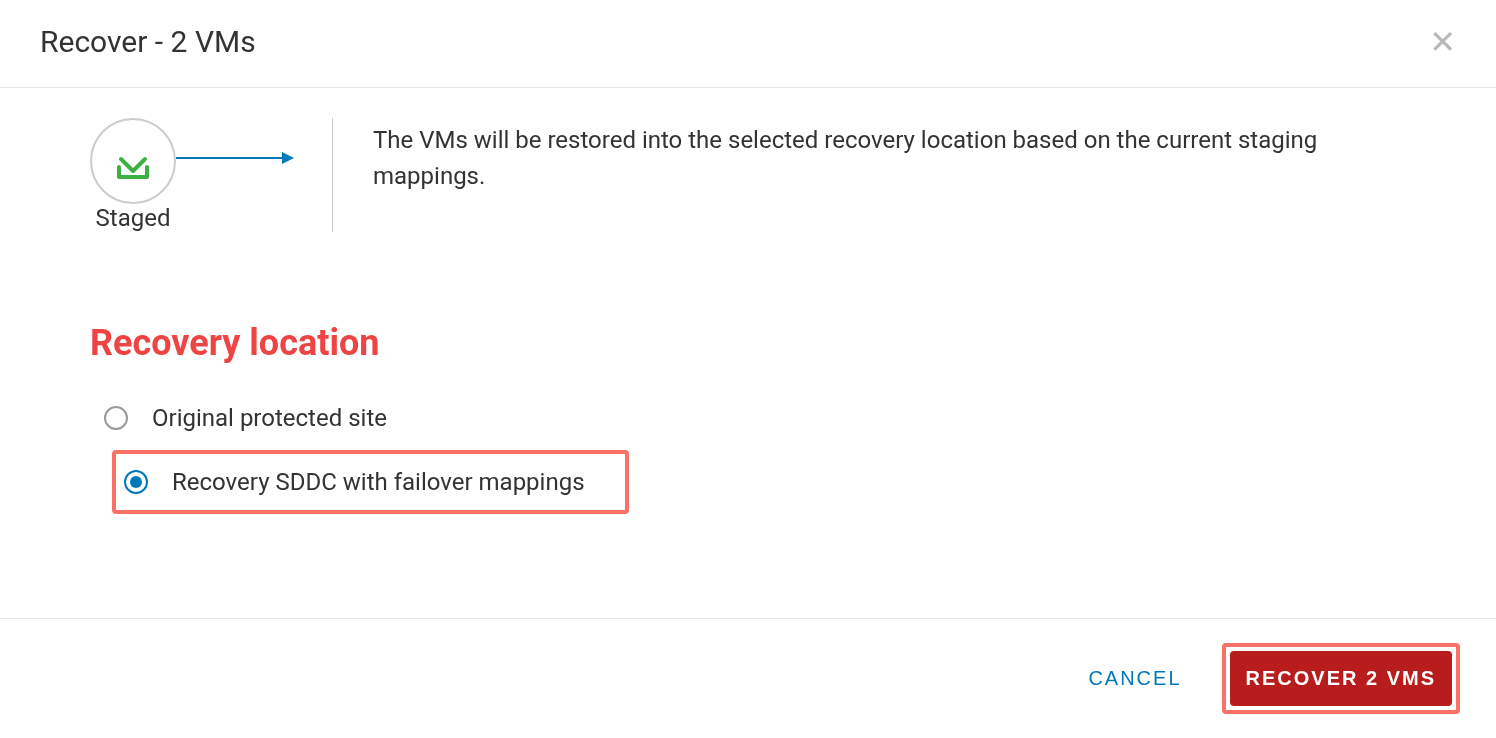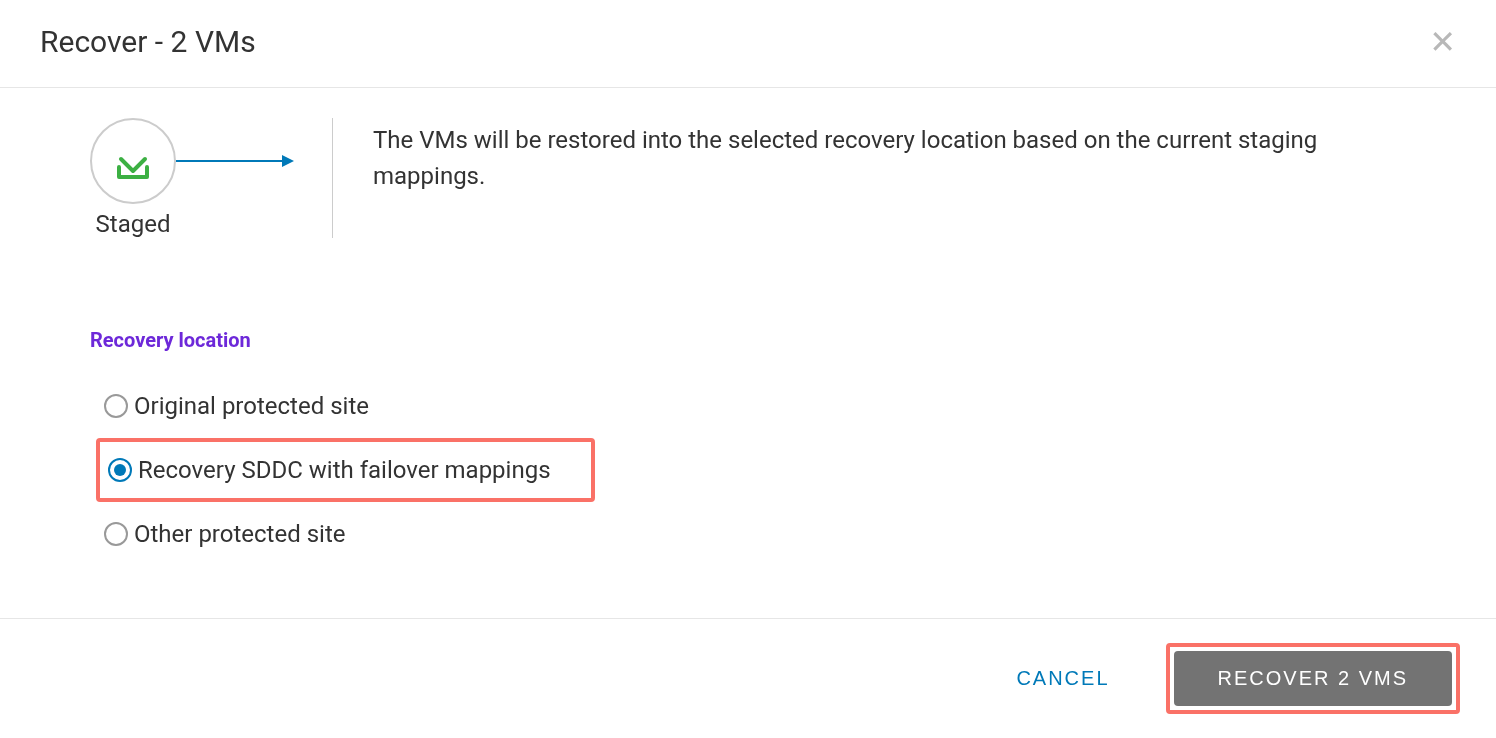--- a/index.html
+++ b/index.html
@@ -51,21 +51,21 @@
     .progress-diagram {
       display: flex;
       align-items: center;
       padding-right: 36px;
       border-right: 1px solid #ccc;
     }
     .step {
       display: flex;
       flex-direction: column;
       align-items: center;
-      gap: 6px;
+      gap: 0;
     }
     .step-circle {
       width: 86px;
       height: 86px;
       border-radius: 50%;
       border: 2px solid #ccc;
       display: flex;
       align-items: center;
       justify-content: center;
       background: #fff;
@@ -86,44 +86,45 @@
     }
     .description {
       flex: 1;
       font-size: 24px;
       line-height: 1.5;
       color: #333;
       padding-top: 4px;
       padding-right: 60px;
     }
     .section-title {
-      font-size: 20px;
-      color: #6d28d9;
+      font-size: 36px;
+      color: #ef4444;
       margin-top: 90px;
       margin-bottom: 30px;
       margin-left: 0;
     }
     .radio-group {
       display: flex;
       flex-direction: column;
       gap: 8px;
       margin-left: 6px;
     }
     .radio-item {
       display: flex;
       align-items: center;
-      gap: 6px;
+      gap: 24px;
       padding: 10px 16px 10px 8px;
       cursor: pointer;
       width: fit-content;
     }
     .radio-item.highlighted {
       border: 4px solid #fa7167;
       border-radius: 4px;
       padding: 14px 40px 14px 8px;
+      margin-left: 16px;
     }
     .radio-button {
       width: 24px;
       height: 24px;
       border-radius: 50%;
       border: 2px solid #999;
       flex-shrink: 0;
       position: relative;
     }
     .radio-button.selected {
@@ -141,48 +142,48 @@
       background: #0079b8;
     }
     .radio-label {
       font-size: 24px;
       color: #333;
     }
     .modal-footer {
       display: flex;
       align-items: center;
       justify-content: flex-end;
-      gap: 40px;
+      gap: 24px;
       padding: 24px 36px;
       border-top: 1px solid #e6e6e6;
     }
     .btn-cancel {
       font-size: 20px;
       font-weight: 500;
       letter-spacing: 2px;
       color: #0079b8;
       background: transparent;
       border: none;
       cursor: pointer;
       padding: 14px 16px;
     }
     .btn-primary-wrap {
       border: 4px solid #fa7167;
       border-radius: 4px;
       padding: 4px;
     }
     .btn-primary {
       font-size: 20px;
-      font-weight: 400;
+      font-weight: 700;
       letter-spacing: 2px;
       color: #fff;
-      background: #737373;
+      background: #b91c1c;
       border: none;
       cursor: pointer;
-      padding: 16px 44px;
+      padding: 16px 16px;
       border-radius: 4px;
     }
   </style>
 </head>
 <body>
 
 <div class="modal">
   <div class="modal-header">
     <h1 class="modal-title">Recover - 2 VMs</h1>
     <span class="close-btn">✕</span>
@@ -214,24 +215,20 @@
 
     <div class="radio-group">
       <label class="radio-item">
         <span class="radio-button"></span>
         <span class="radio-label">Original protected site</span>
       </label>
       <label class="radio-item highlighted">
         <span class="radio-button selected"></span>
         <span class="radio-label">Recovery SDDC with failover mappings</span>
       </label>
-      <label class="radio-item">
-        <span class="radio-button"></span>
-        <span class="radio-label">Other protected site</span>
-      </label>
     </div>
   </div>
 
   <div class="modal-footer">
     <button class="btn-cancel">CANCEL</button>
     <div class="btn-primary-wrap">
       <button class="btn-primary">RECOVER 2 VMS</button>
     </div>
   </div>
 </div>

